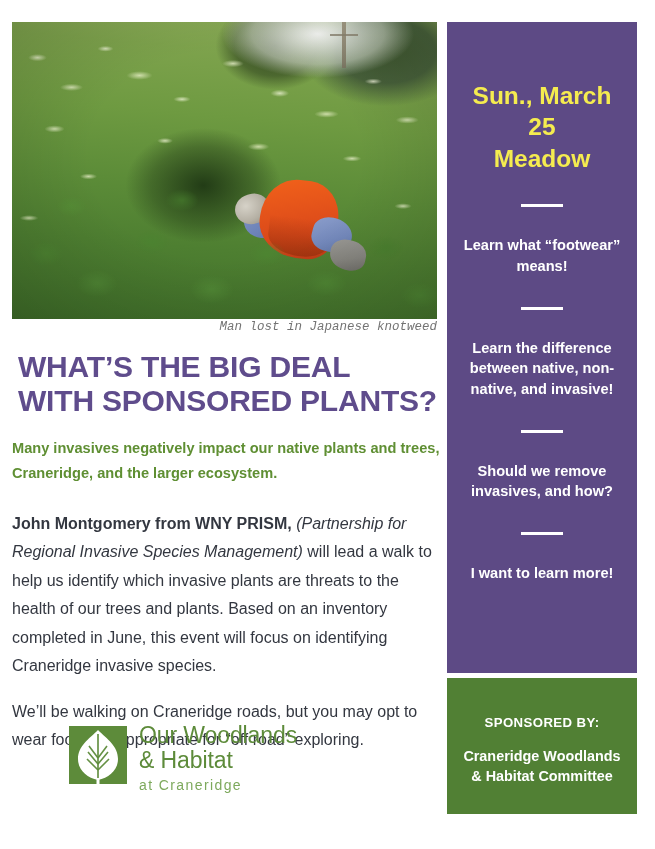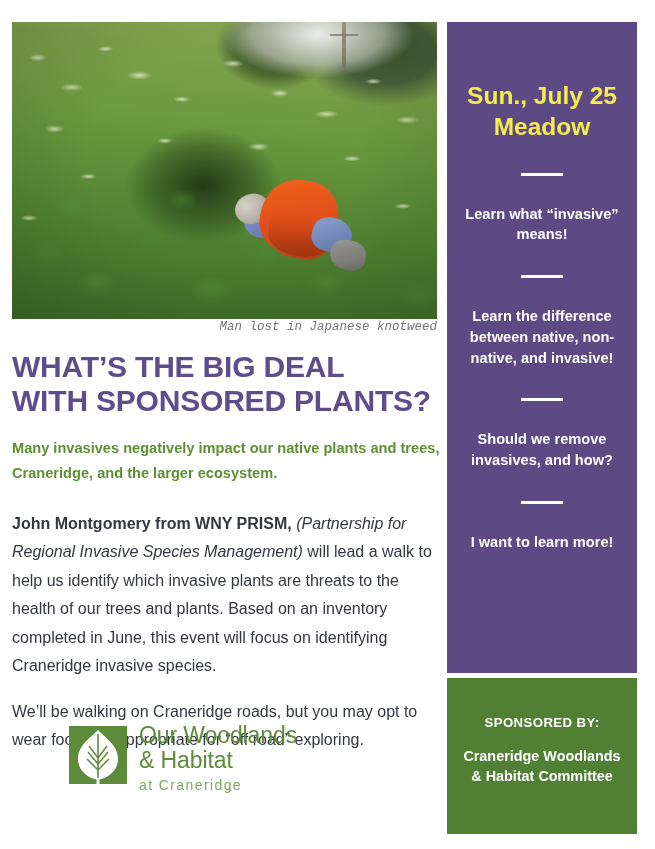--- a/index.html
+++ b/index.html
@@ -143,21 +143,21 @@
     text-align: right;
     font-style: italic;
     font-size: 12.5px;
     color: #737373;
     font-family: Liberation Mono, monospace;
   }
 
   
   .headline {
     position: absolute;
-    left: 12px;
+    left: 18px;
     top: 350px;
     width: 430px;
     color: #5f4c8c;
     font-size: 30px;
     font-weight: bold;
     line-height: 1.12;
     letter-spacing: -0.2px;
     font-family: "Liberation Sans", sans-serif;
   }
 
@@ -254,21 +254,21 @@
     line-height: 1.42;
     font-family: "Liberation Sans", sans-serif;
   }
 
   
   .green-panel {
     position: absolute;
     left: 447px;
     top: 678px;
     width: 190px;
-    height: 156px;
+    height: 136px;
     background: #518034;
     box-sizing: border-box;
     padding-top: 37px;
     text-align: center;
   }
   .sponsor-label {
     color: #ffffff;
     font-size: 13.2px;
     font-weight: bold;
     letter-spacing: 0.4px;
@@ -327,26 +327,26 @@
   </div>
   <div class="logo-text">
     <div class="logo-line1">Our Woodlands</div>
     <div class="logo-line2">&amp; Habitat</div>
     <div class="logo-line3">at Craneridge</div>
   </div>
 </div>
 
 <div class="purple-panel">
   <div class="when">
-    <div>Sun., July 25</div>
+    <div>Sun., March 25</div>
     <div>Meadow</div>
   </div>
 
   <div class="rule"></div>
-  <div class="bullet">Learn what “invasive” means!</div>
+  <div class="bullet">Learn what “footwear” means!</div>
 
   <div class="rule"></div>
   <div class="bullet">Learn the difference between native, non-native, and invasive!</div>
 
   <div class="rule"></div>
   <div class="bullet">Should we remove invasives, and how?</div>
 
   <div class="rule"></div>
   <div class="bullet">I want to learn more!</div>
 </div>

